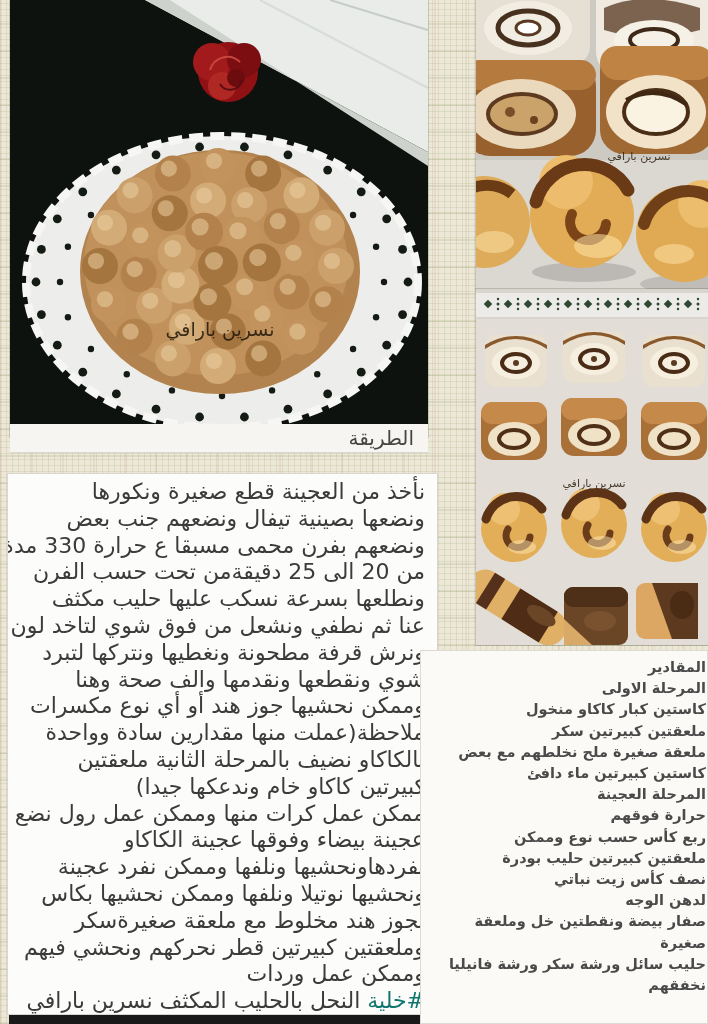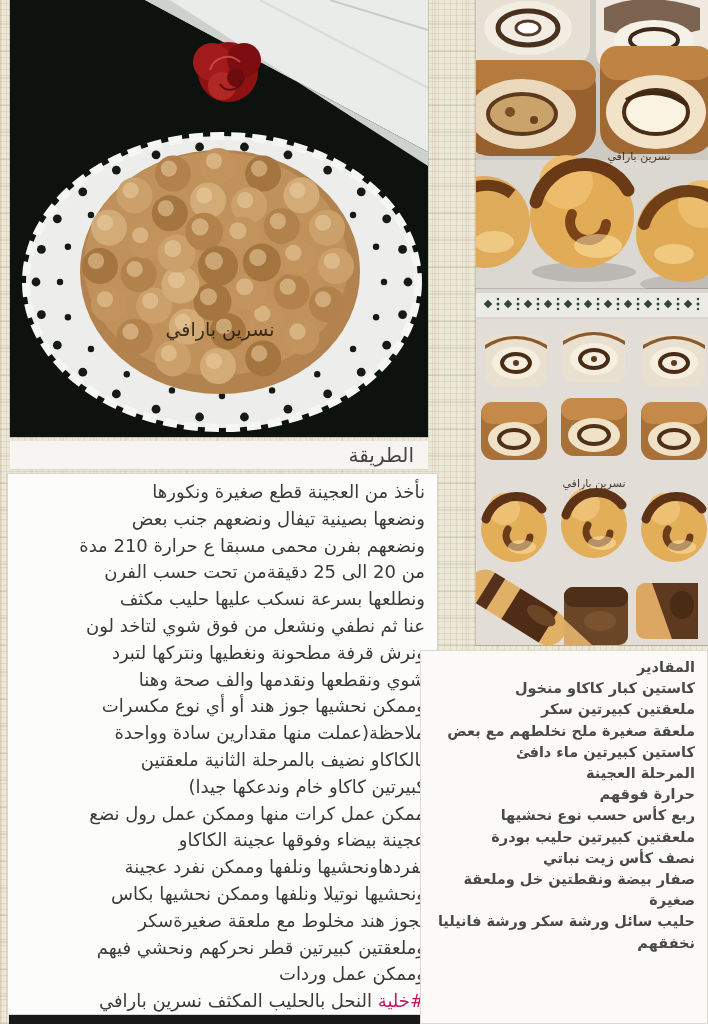--- a/index.html
+++ b/index.html
@@ -10,47 +10,47 @@
     background-image:
       repeating-linear-gradient(0deg, rgba(150,170,110,0.20) 0 1px, transparent 1px 6px),
       repeating-linear-gradient(90deg, rgba(200,120,90,0.16) 0 1px, transparent 1px 6px),
       repeating-linear-gradient(0deg, rgba(120,140,80,0.14) 0 2px, transparent 2px 27px),
       repeating-linear-gradient(90deg, rgba(170,110,80,0.10) 0 2px, transparent 2px 31px);
   }
   .abs{position:absolute;}
   .photo{box-shadow:0 0 0 1px rgba(0,0,0,0.15);}
   #left-photo{left:10px;top:0;width:418px;height:437px;}
   #method-strip{
-    left:10px;top:441px;width:418px;height:29px;
+    left:10px;top:424px;width:418px;height:29px;
     background:#f6f5f1;border-bottom:1px solid #d9d7d2;
     direction:rtl;display:flex;align-items:center;
     padding-right:14px;box-sizing:border-box;
     color:#454545;font-size:20px;
   }
   #method-panel{
     left:7px;top:473px;width:431px;height:542px;
     background:#fcfcfb;border:1px solid #d8d6d1;box-sizing:border-box;
     direction:rtl;text-align:right;
     padding:5px 12px 0 6px;
-    color:#3b3b3b;font-size:18px;line-height:26.8px;
+    color:#3b3b3b;font-size:22px;line-height:26.8px;
     overflow:hidden;
   }
   #method-panel .mline{white-space:nowrap;}
   #bottom-band{left:9px;top:1015px;width:424px;height:9px;background:#191919;}
   #right-photo1{left:476px;top:0;width:232px;height:289px;}
   #right-photo2{left:476px;top:289px;width:232px;height:356px;}
   #ingredients-panel{
     left:420px;top:650px;width:288px;height:374px;
     background:#fbfaf7;border:1px solid #dcdad4;box-sizing:border-box;
     direction:rtl;text-align:right;
-    padding:6px 12px 0 4px;
+    padding:6px 1px 0 4px;
     color:#4a4a4a;font-size:14.5px;line-height:21.2px;font-weight:700;
     overflow:hidden;
   }
-  .hash{color:#be185d;}
+  .hash{color:#0f766e;}
   svg{display:block;}
 </style>
 </head>
 <body>
 
 <div class="abs photo" id="left-photo">
   <svg width="418" height="437" viewBox="0 0 418 437">
     <rect x="0" y="0" width="418" height="437" fill="#0d120e"></rect>
     <g>
       <polygon points="135,0 418,0 418,152" fill="#e9ece9"></polygon>
@@ -202,21 +202,21 @@
 </div>
 
 <div class="abs" id="method-strip">
   <span>الطريقة</span>
 </div>
 
 <div class="abs" id="method-panel">
   <div id="method-lines">
       <div class="mline">نأخذ من العجينة قطع  صغيرة ونكورها</div>
       <div class="mline">ونضعها بصينية تيفال ونضعهم جنب بعض</div>
-      <div class="mline">ونضعهم بفرن محمى مسبقا ع حرارة 210 مدة</div>
+      <div class="mline">ونضعهم بفرن محمى مسبقا ع حرارة 330 مدة</div>
       <div class="mline">من 20 الى 25 دقيقةمن تحت  حسب الفرن</div>
       <div class="mline">ونطلعها بسرعة نسكب عليها حليب مكثف</div>
       <div class="mline">عنا ثم نطفي ونشعل من فوق شوي لتاخد لون</div>
       <div class="mline">ونرش قرفة مطحونة ونغطيها ونتركها لتبرد</div>
       <div class="mline">شوي ونقطعها ونقدمها والف صحة وهنا</div>
       <div class="mline">وممكن نحشيها جوز هند أو أي نوع مكسرات</div>
       <div class="mline">ملاحظة(عملت منها مقدارين سادة وواحدة</div>
       <div class="mline">بالكاكاو نضيف بالمرحلة الثانية ملعقتين</div>
       <div class="mline">كبيرتين كاكاو خام وندعكها جيدا)</div>
       <div class="mline">ممكن عمل كرات منها وممكن عمل  رول نضع</div>
@@ -392,25 +392,27 @@
       <rect x="160" y="294" width="62" height="56" rx="9" fill="#dca763"></rect>
       <polygon points="176,294 222,294 222,350 196,350" fill="#5d3a1f"></polygon>
       <ellipse cx="206" cy="316" rx="12" ry="14" fill="#4a2c15"></ellipse>
     </g>
   </svg>
 </div>
 
 <div class="abs" id="ingredients-panel">
   <div>المقادير</div>
   <div id="ingredients-lines">
+      <div class="mline">المرحلة الاولى</div>
       <div class="mline">كاستين كبار كاكاو منخول</div>
       <div class="mline">ملعقتين كبيرتين سكر</div>
       <div class="mline">ملعقة صغيرة ملح نخلطهم مع بعض</div>
       <div class="mline">كاستين كبيرتين ماء دافئ</div>
       <div class="mline">المرحلة العجينة</div>
       <div class="mline">حرارة فوقهم</div>
-      <div class="mline">ربع كأس حسب نوع نحشيها</div>
+      <div class="mline">ربع كأس حسب نوع وممكن</div>
       <div class="mline">ملعقتين كبيرتين حليب بودرة</div>
       <div class="mline">نصف كأس زيت نباتي</div>
+      <div class="mline">لدهن الوجه</div>
       <div class="mline">صفار بيضة ونقطتين خل وملعقة صغيرة</div>
       <div class="mline">حليب سائل ورشة سكر ورشة فانيليا نخفقهم</div>
     </div>
 </div>
 
 </body></html>

